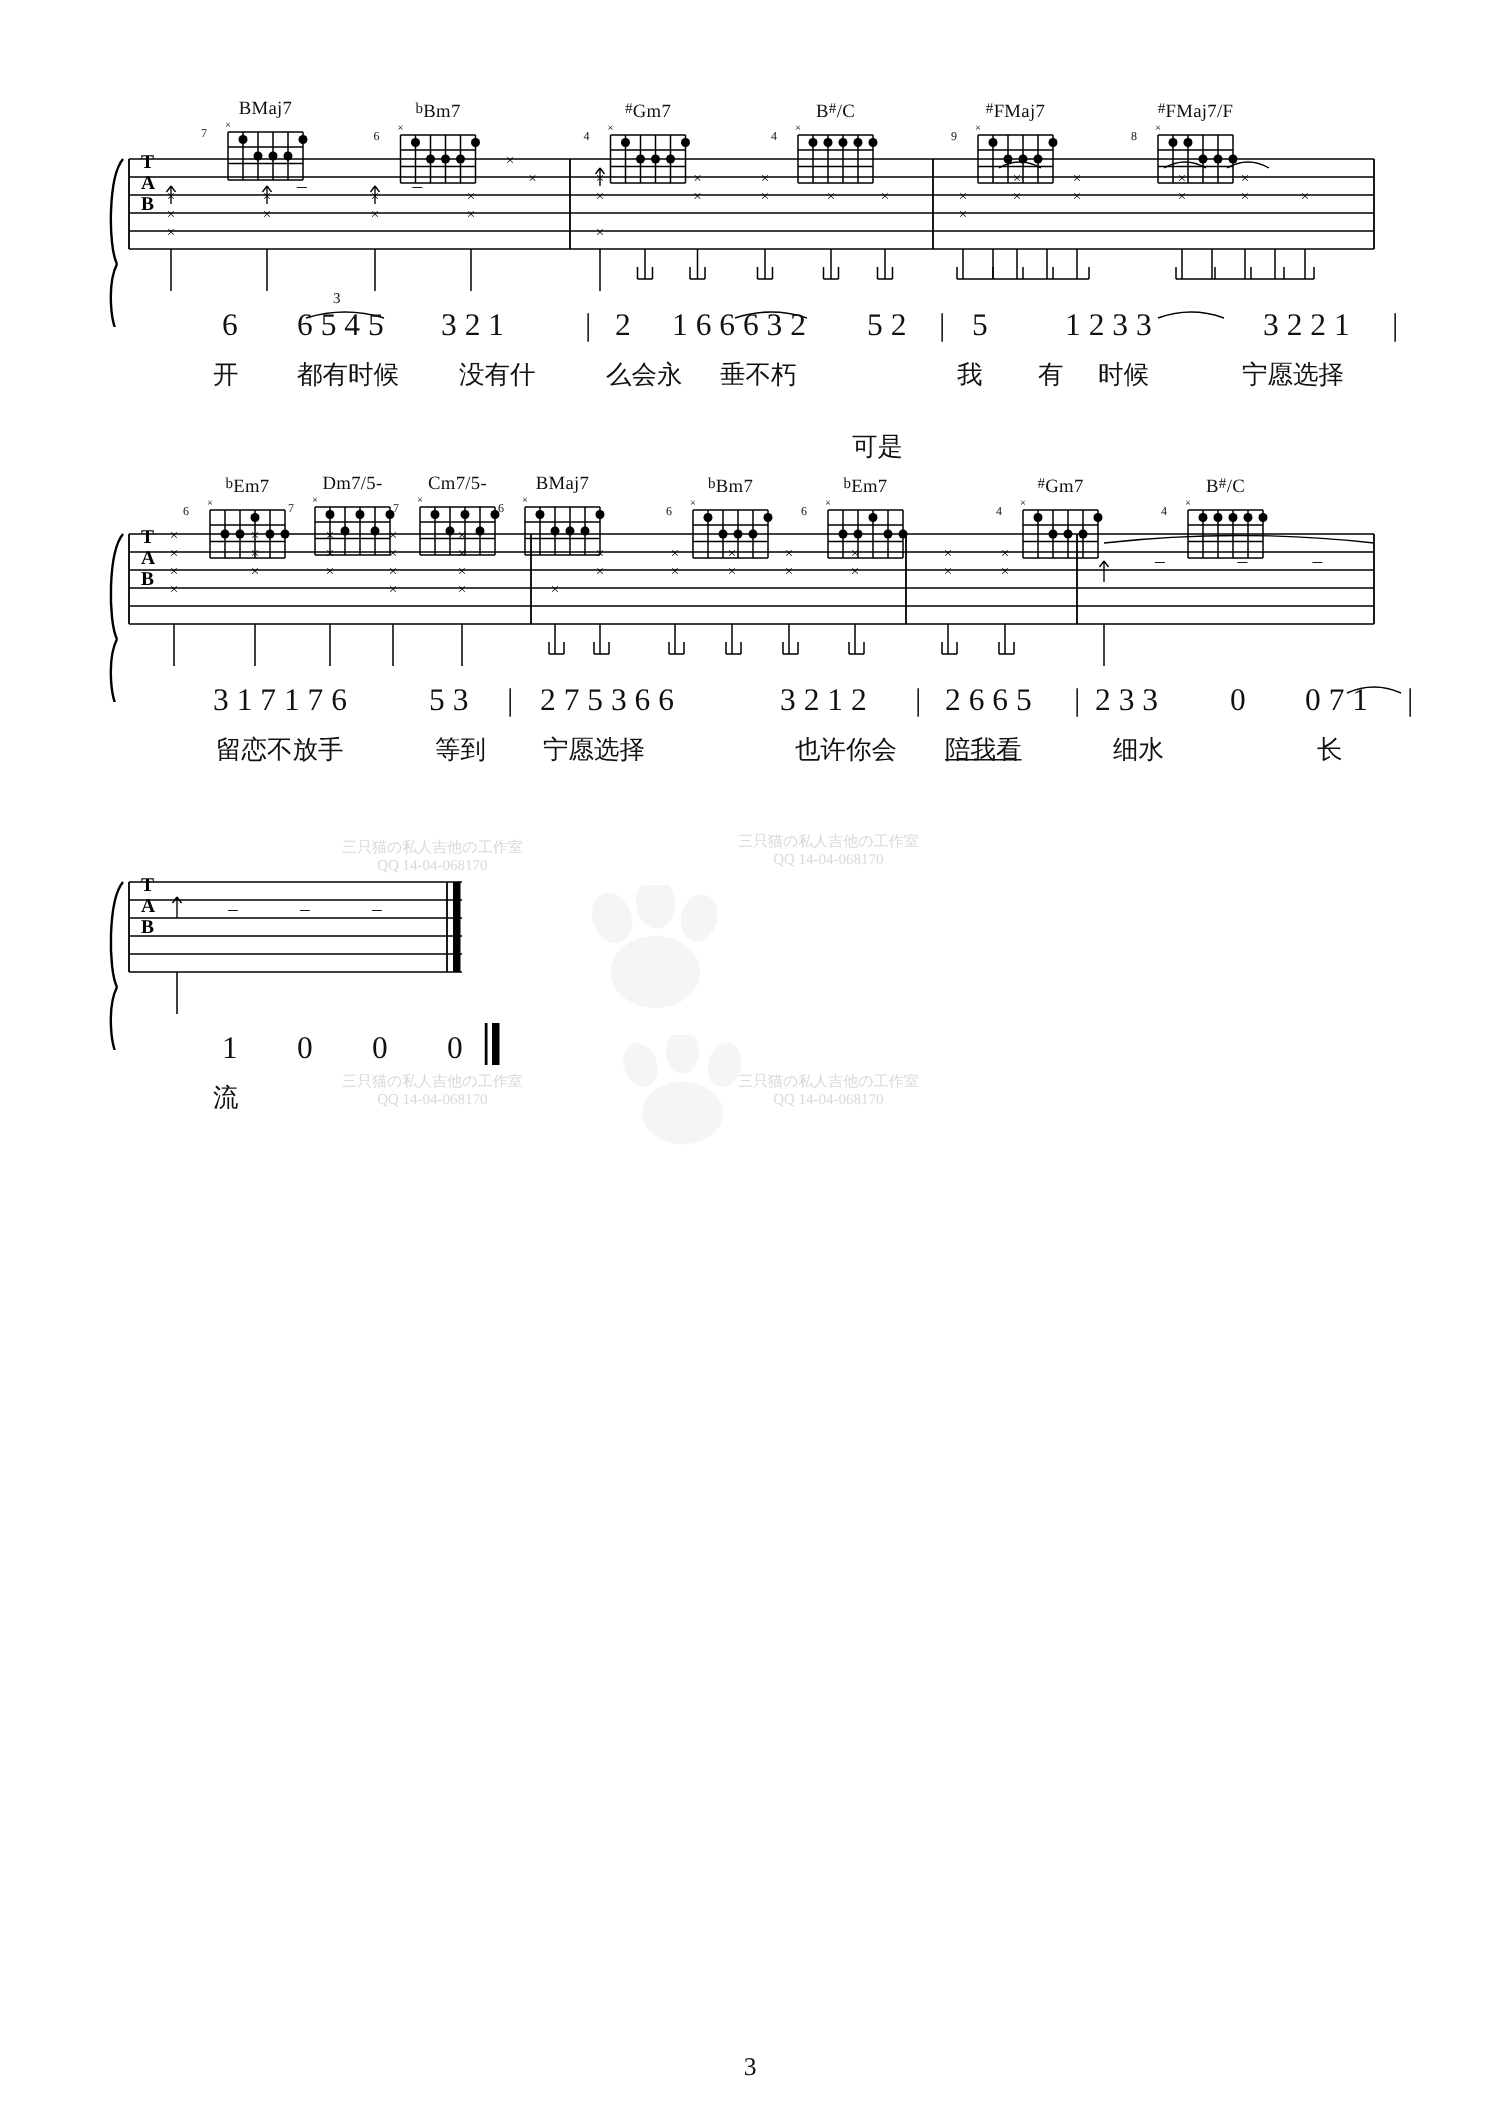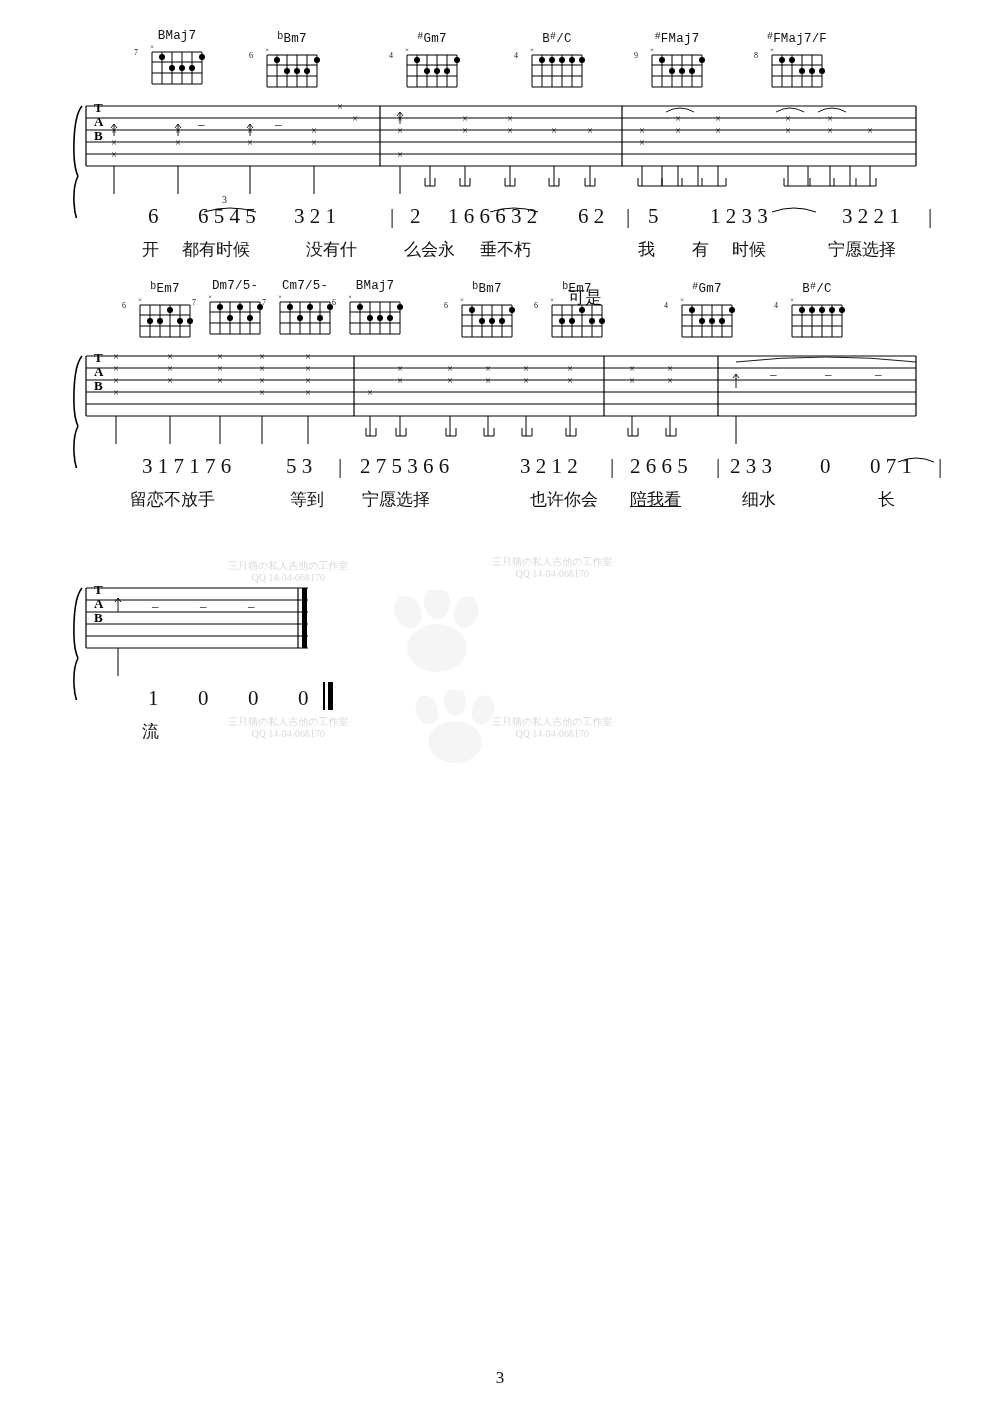--- a/index.html
+++ b/index.html
@@ -37,25 +37,26 @@
     position: relative;
     height: 68px;
   }
   .chord {
     position: absolute;
     width: 74px;
     text-align: center;
   }
   .chord .cname {
     font-size: 12.5px;
-    font-family: Liberation Mono, monospace;
+    font-family: Liberation Serif, serif;
     letter-spacing: .2px;
     white-space: nowrap;
     line-height: 13px;
     margin-bottom: 1px;
+    margin-top: 36px;
   }
   .chord .cname sup {
     font-size: 10px;
     vertical-align: 3px;
   }
   .grid-wrap {
     position: relative;
     display: inline-block;
   }
   .fretpos {
@@ -453,31 +454,31 @@
         </svg>
       <svg style="position:absolute; left:700px; top:2px;" width="46" height="8">
           <path d="M2 6 q22 -8 44 0" stroke="#000" fill="none" stroke-width="1"></path>
         </svg>
       <span class="n" style="left:78px;">6</span>
       <span class="n" style="left:128px;">6 5 4 5</span>
       <span class="n" style="left:224px;">3 2 1</span>
       <span class="n" style="left:320px;">|</span>
       <span class="n" style="left:340px;">2</span>
       <span class="n" style="left:378px;text-align:right;">1 6 6 6 3 2</span>
-      <span class="n" style="left:508px;">6 2</span>
+      <span class="n" style="left:508px;">5 2</span>
       <span class="n" style="left:556px;">|</span>
       <span class="n" style="left:578px;">5</span>
       <span class="n" style="left:640px;">1 2 3 3</span>
       <span class="n" style="left:772px;">3 2 2 1</span>
       <span class="n" style="left:858px;">|</span>
     </div>
 
     <div class="lyricline">
       <span class="w" style="left:72px;">开</span>
-      <span class="w" style="left:112px;">都有时候</span>
+      <span class="w" style="left:128px;">都有时候</span>
       <span class="w" style="left:236px;">没有什</span>
       <span class="w" style="left:334px;">么会永</span>
       <span class="w" style="left:410px;">垂不朽</span>
       <span class="w" style="left:498px;margin-top:48px;">可是</span>
       <span class="w" style="left:568px;">我</span>
       <span class="w" style="left:622px;">有</span>
       <span class="w" style="left:662px;">时候</span>
       <span class="w" style="left:758px;">宁愿选择</span>
     </div>
   </div>
@@ -812,21 +813,21 @@
       <span class="n" style="left:660px;">2 3 3</span>
       <span class="n" style="left:750px;">0</span>
       <span class="n" style="left:800px;">0 7 1</span>
       <span class="n" style="left:868px;">|</span>
       <svg style="position:absolute; left:826px; top:2px;" width="40" height="8">
           <path d="M2 6 q18 -8 36 0" stroke="#000" fill="none" stroke-width="1"></path>
         </svg>
     </div>
 
     <div class="lyricline">
-      <span class="w" style="left:60px;">留恋不放手</span>
+      <span class="w" style="left:74px;">留恋不放手</span>
       <span class="w" style="left:220px;">等到</span>
       <span class="w" style="left:292px;">宁愿选择</span>
       <span class="w" style="left:460px;">也许你会</span>
       <span class="w" style="left:560px;text-decoration:underline;">陪我看</span>
       <span class="w" style="left:672px;">细水</span>
       <span class="w" style="left:808px;">长</span>
     </div>
   </div>
 
   <div class="system s3">

